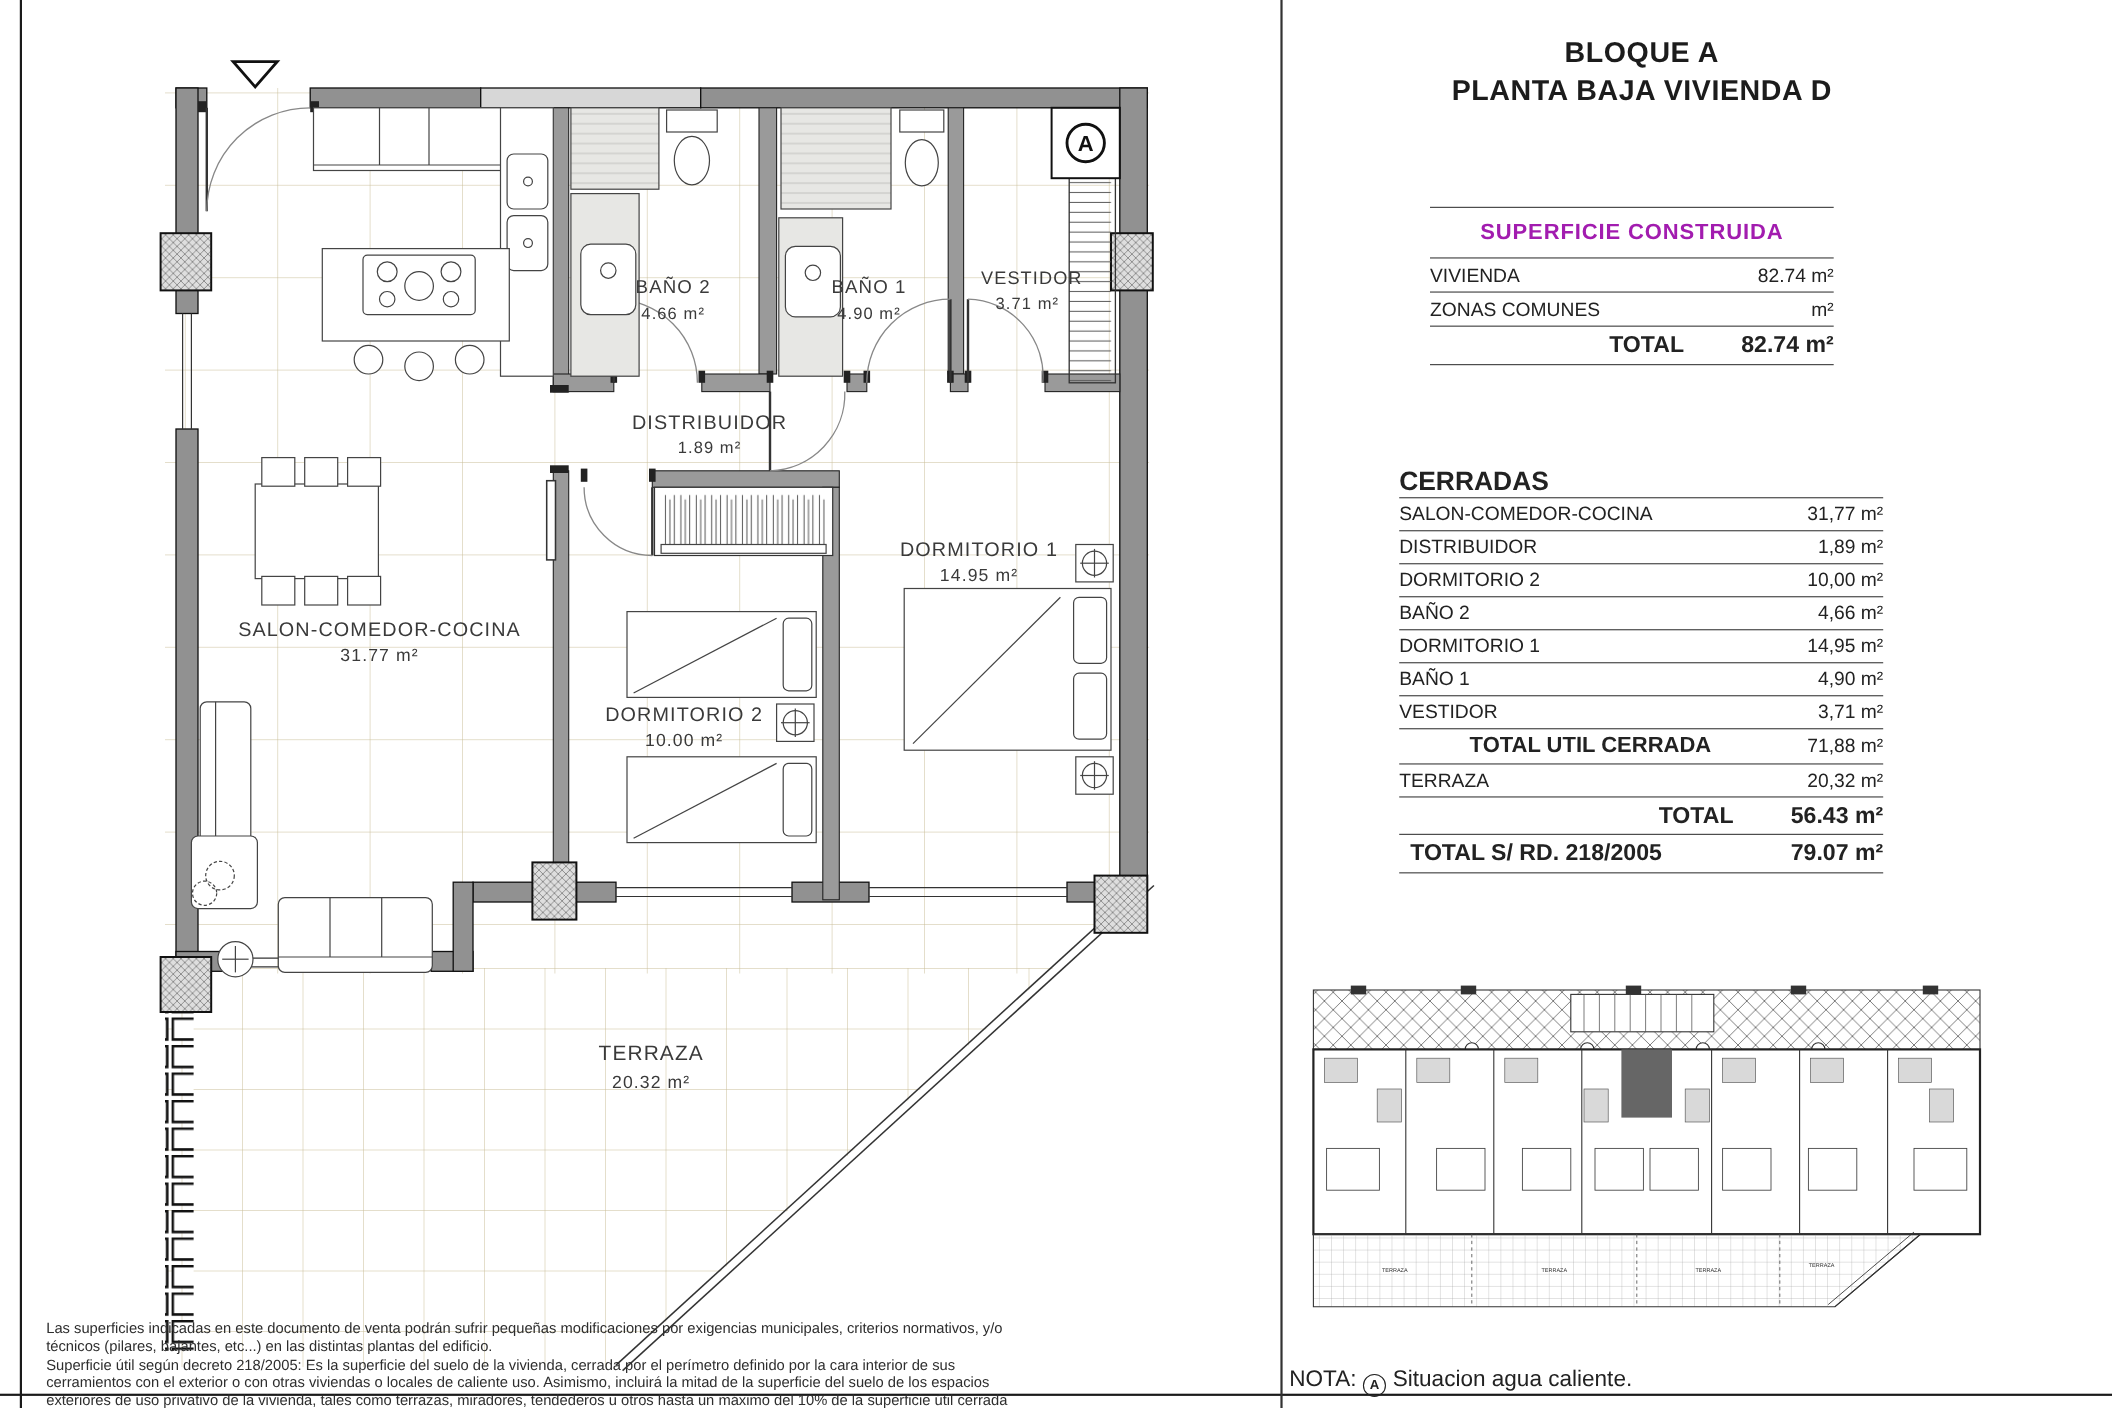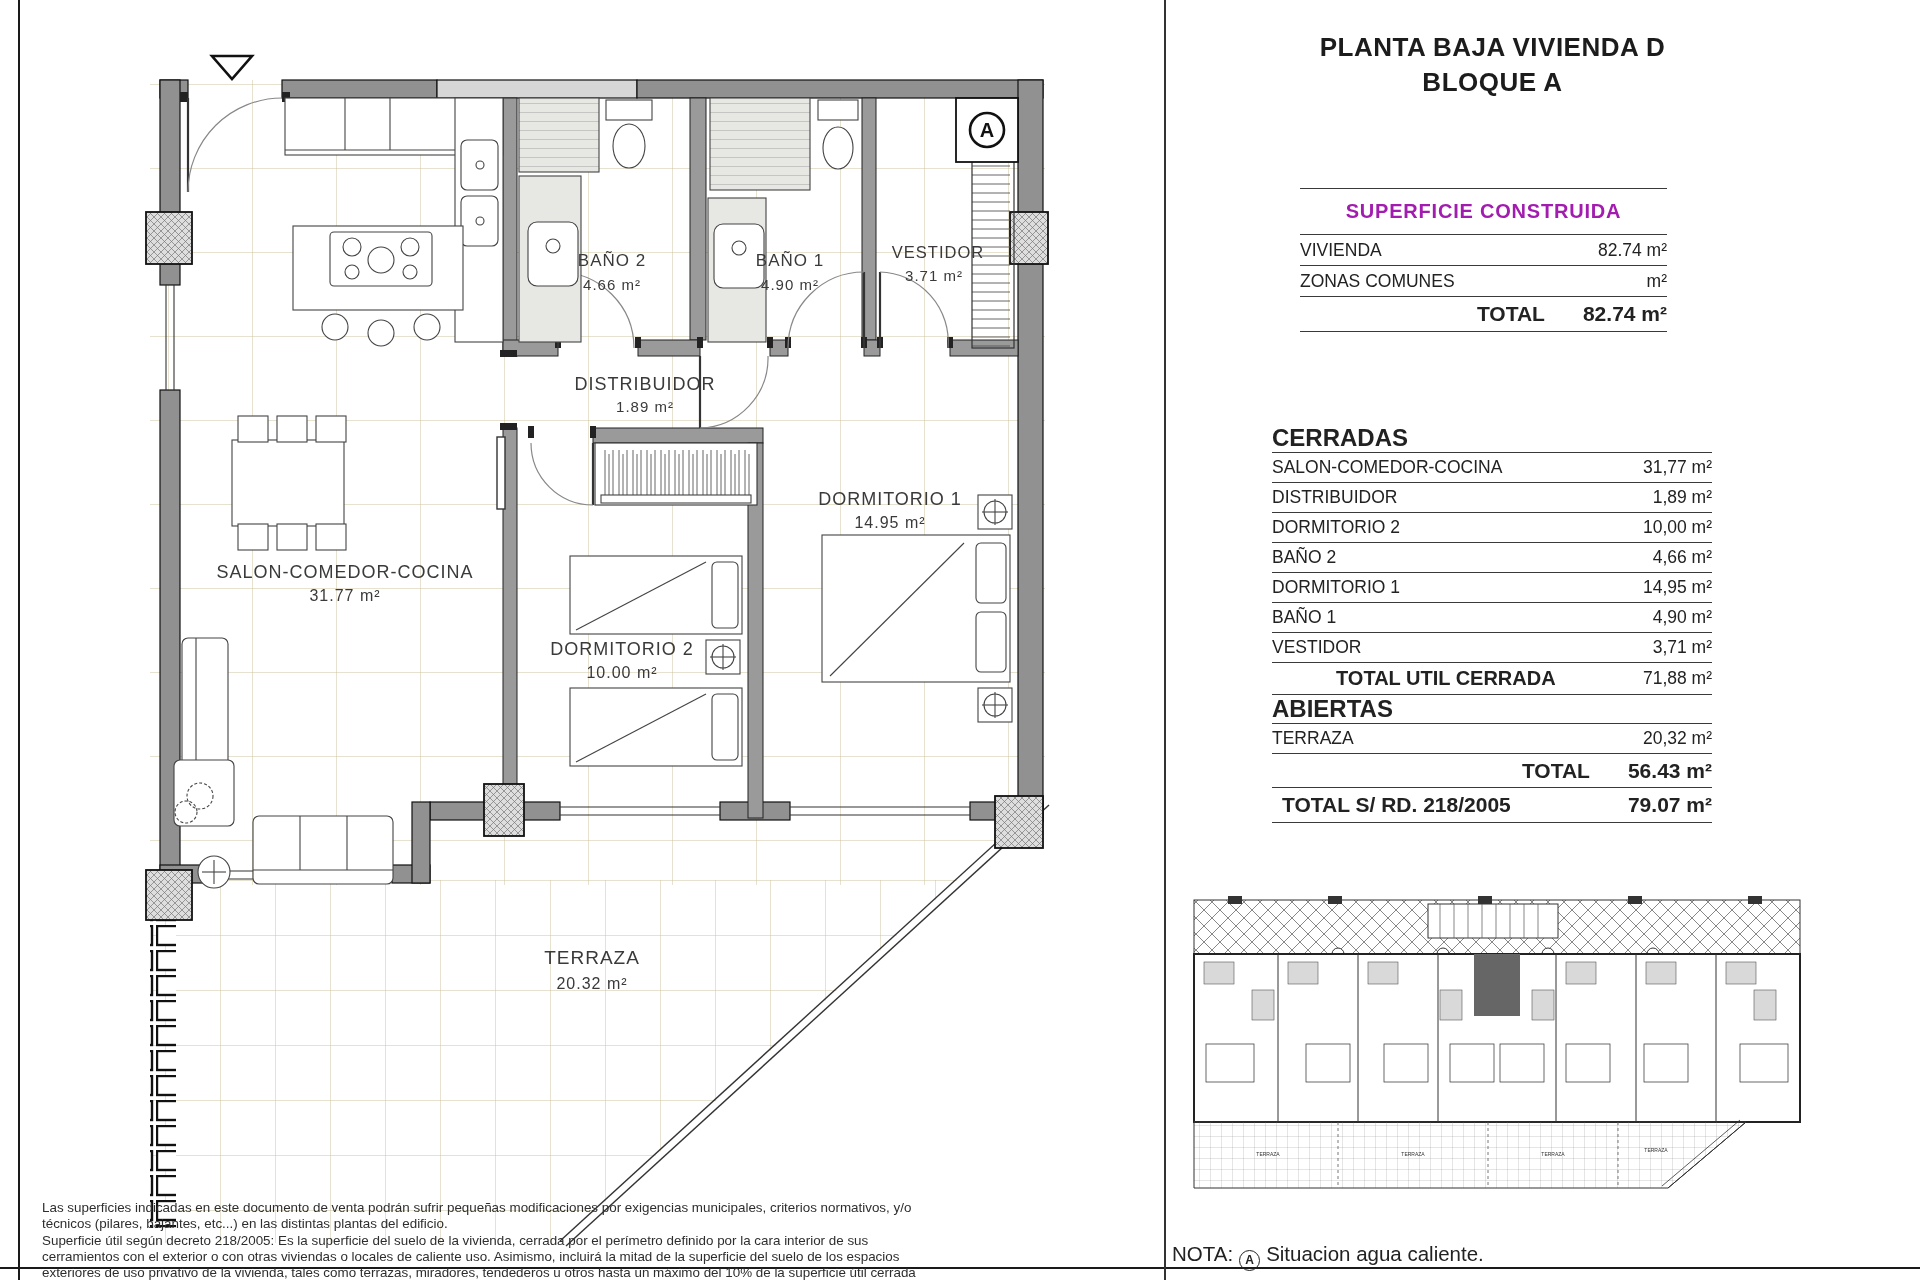--- a/index.html
+++ b/index.html
@@ -24,21 +24,21 @@
   .tbl-utiles .t-header{height:38px;letter-spacing:7px;}
 
   .t-row{display:flex;align-items:center;justify-content:space-between;
     border-bottom:1px solid #3a3a3a;font-size:17.5px;color:#222;}
   .t-row .val{white-space:nowrap;}
   .r-item{height:29px;}
   .r-section{height:28px;font-weight:bold;font-size:24px;}
   .r-subtotal{height:31px;gap:13px;}
   .r-subtotal .lbl{font-weight:bold;font-size:20px;padding-left:64px;}
   .r-total{height:33px;}
-  .r-total .lbl{font-weight:bold;font-size:21px;margin-left:auto;padding-right:38px;}
+  .r-total .lbl{font-weight:bold;font-size:21px;margin-left:auto;padding-right:52px;}
   .r-total .val{font-weight:bold;font-size:21px;}
   .r-total2{height:34px;}
   .r-total2 .lbl{font-weight:bold;font-size:21px;padding-left:10px;}
   .r-total2 .val{font-weight:bold;font-size:21px;}
   .tbl-construida .r-item{height:30px;}
   .tbl-construida .r-total{height:34px;}
 
   .site-plan{position:absolute;left:1188px;top:894px;}
 
   .nota{position:absolute;left:1172px;top:1242px;font-size:20.5px;color:#222;white-space:nowrap;}
@@ -305,22 +305,22 @@
     <text x="890" y="505" font-size="18">DORMITORIO 1</text>
     <text x="890" y="528" font-size="16">14.95 m²</text>
     <text x="622" y="655" font-size="18">DORMITORIO 2</text>
     <text x="622" y="678" font-size="16">10.00 m²</text>
     <text x="592" y="964" font-size="19">TERRAZA</text>
     <text x="592" y="989" font-size="16">20.32 m²</text>
   </g>
 </svg>
 
 <div class="panel-title">
+  <div>BLOQUE A</div>
   <div>PLANTA BAJA VIVIENDA D</div>
-  <div>BLOQUE A</div>
 </div>
 
 <div class="tbl tbl-construida">
   <div class="t-header">SUPERFICIE CONSTRUIDA</div>
   <div class="t-row r-item">
     <span class="lbl">VIVIENDA</span>
     <span class="val">82.74 m²</span>
   </div>
   <div class="t-row r-item">
     <span class="lbl">ZONAS COMUNES</span>
@@ -361,24 +361,20 @@
     <span class="lbl">BAÑO 1</span>
     <span class="val">4,90 m²</span>
   </div>
   <div class="t-row r-item">
     <span class="lbl">VESTIDOR</span>
     <span class="val">3,71 m²</span>
   </div>
   <div class="t-row r-subtotal">
     <span class="lbl">TOTAL UTIL CERRADA</span>
     <span class="val">71,88 m²</span>
-  </div>
-  <div class="t-row r-section">
-    <span class="lbl">ABIERTAS</span>
-    <span class="val"></span>
   </div>
   <div class="t-row r-item">
     <span class="lbl">TERRAZA</span>
     <span class="val">20,32 m²</span>
   </div>
   <div class="t-row r-total">
     <span class="lbl">TOTAL</span>
     <span class="val">56.43 m²</span>
   </div>
   <div class="t-row r-total2">

